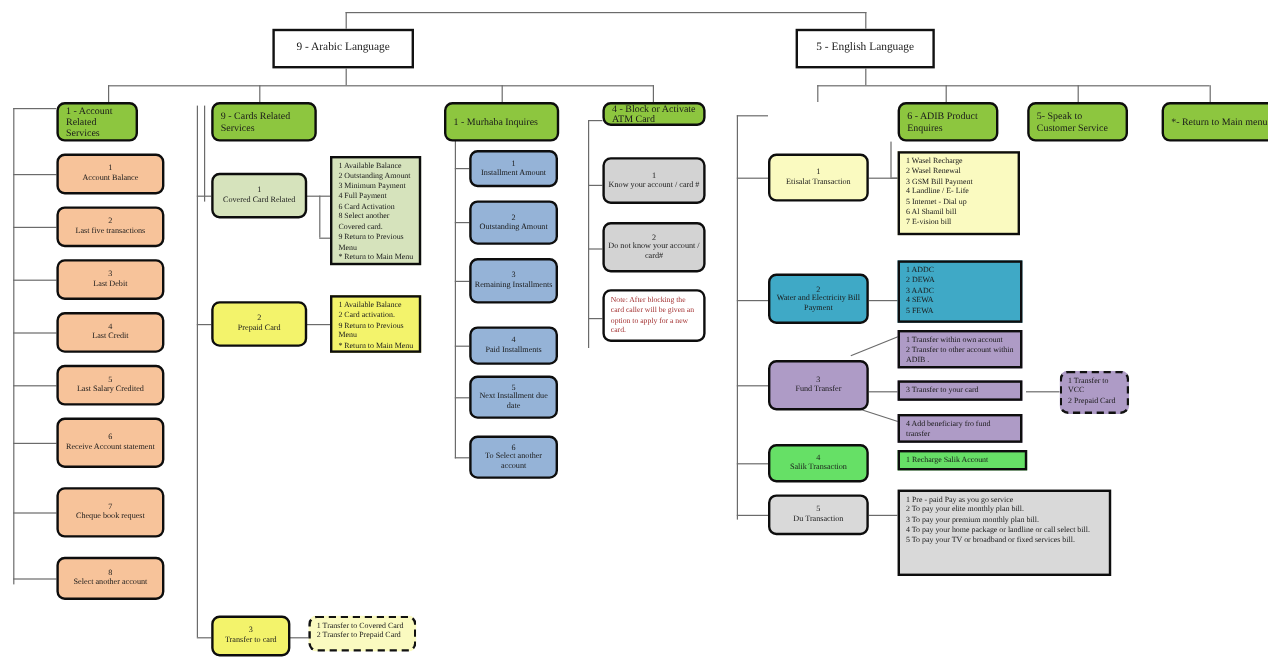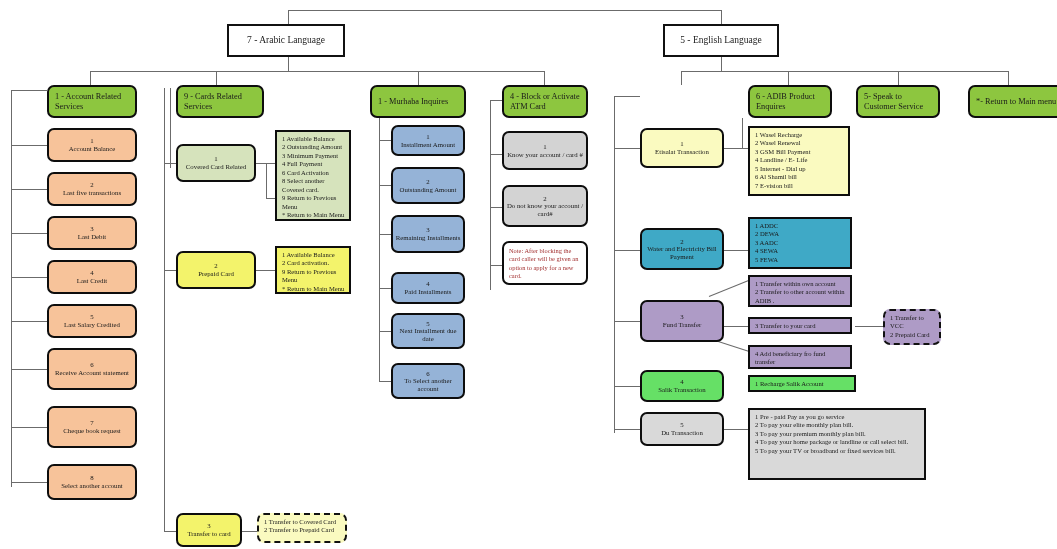--- a/index.html
+++ b/index.html
@@ -131,36 +131,36 @@
   <div class="ln h" style="left:709px;top:296px;width:44px;transform:rotate(-22deg);transform-origin:left center;"></div>
   <div class="ln h" style="left:724px;top:326px;width:24px;"></div>
   <div class="ln h" style="left:709px;top:338px;width:48px;transform:rotate(18deg);transform-origin:left center;"></div>
   <div class="ln h" style="left:855px;top:326px;width:28px;"></div>
   <div class="ln h" style="left:724px;top:429px;width:24px;"></div>
 
   <div class="ln v" style="left:742px;top:118px;height:30px;"></div>
   <div class="ln h" style="left:742px;top:148px;width:8px;"></div>
 
   <div class="node lang" style="left:227px;top:24px;width:118px;height:33px;">
-    <span class="lb">7 - Arabic Language</span>
+    <span class="lb">9 - Arabic Language</span>
   </div>
   <div class="node lang" style="left:663px;top:24px;width:116px;height:33px;">
     <span class="lb">5 - English Language</span>
   </div>
 
-  <div class="node hdr" style="left:47px;top:85px;width:90px;height:33px;">
+  <div class="node hdr" style="left:47px;top:85px;width:68px;height:33px;">
     <span class="lb">1 - Account Related Services</span>
   </div>
   <div class="node hdr" style="left:176px;top:85px;width:88px;height:33px;">
     <span class="lb">9 - Cards  Related Services</span>
   </div>
   <div class="node hdr" style="left:370px;top:85px;width:96px;height:33px;">
     <span class="lb">1 - Murhaba Inquires</span>
   </div>
-  <div class="node hdr" style="left:502px;top:85px;width:86px;height:33px;">
+  <div class="node hdr" style="left:502px;top:85px;width:86px;height:20px;">
     <span class="lb">4 - Block or Activate ATM Card</span>
   </div>
   <div class="node hdr" style="left:748px;top:85px;width:84px;height:33px;">
     <span class="lb">6 - ADIB Product Enquires</span>
   </div>
   <div class="node hdr" style="left:856px;top:85px;width:84px;height:33px;">
     <span class="lb">5- Speak to Customer Service</span>
   </div>
   <div class="node hdr" style="left:968px;top:85px;width:99px;height:33px;">
     <span class="lb">*- Return to Main menu</span>

